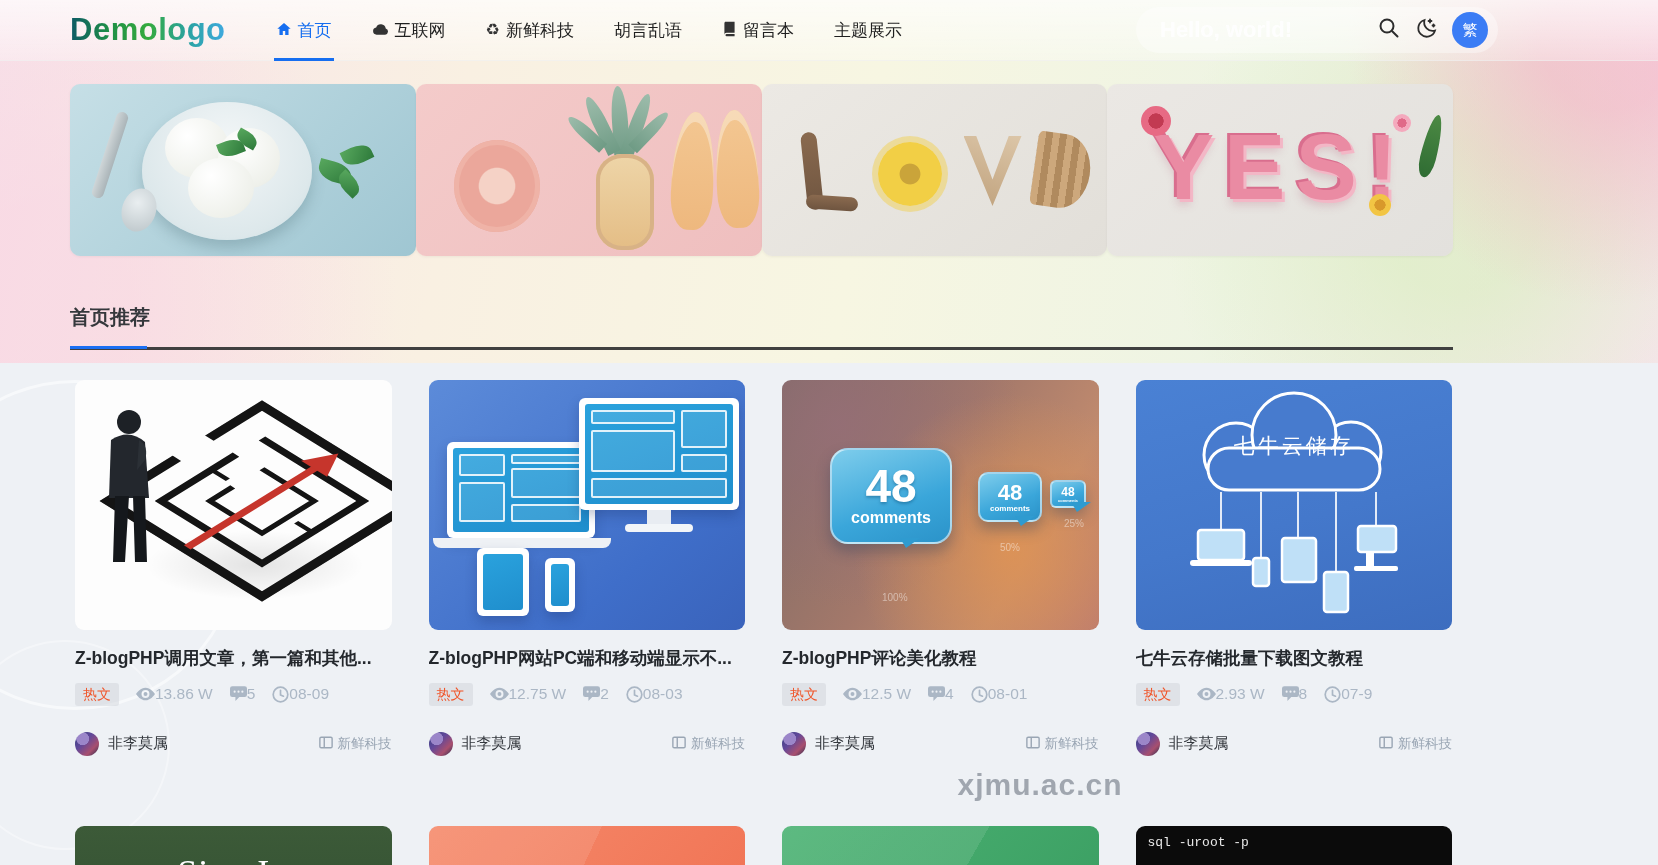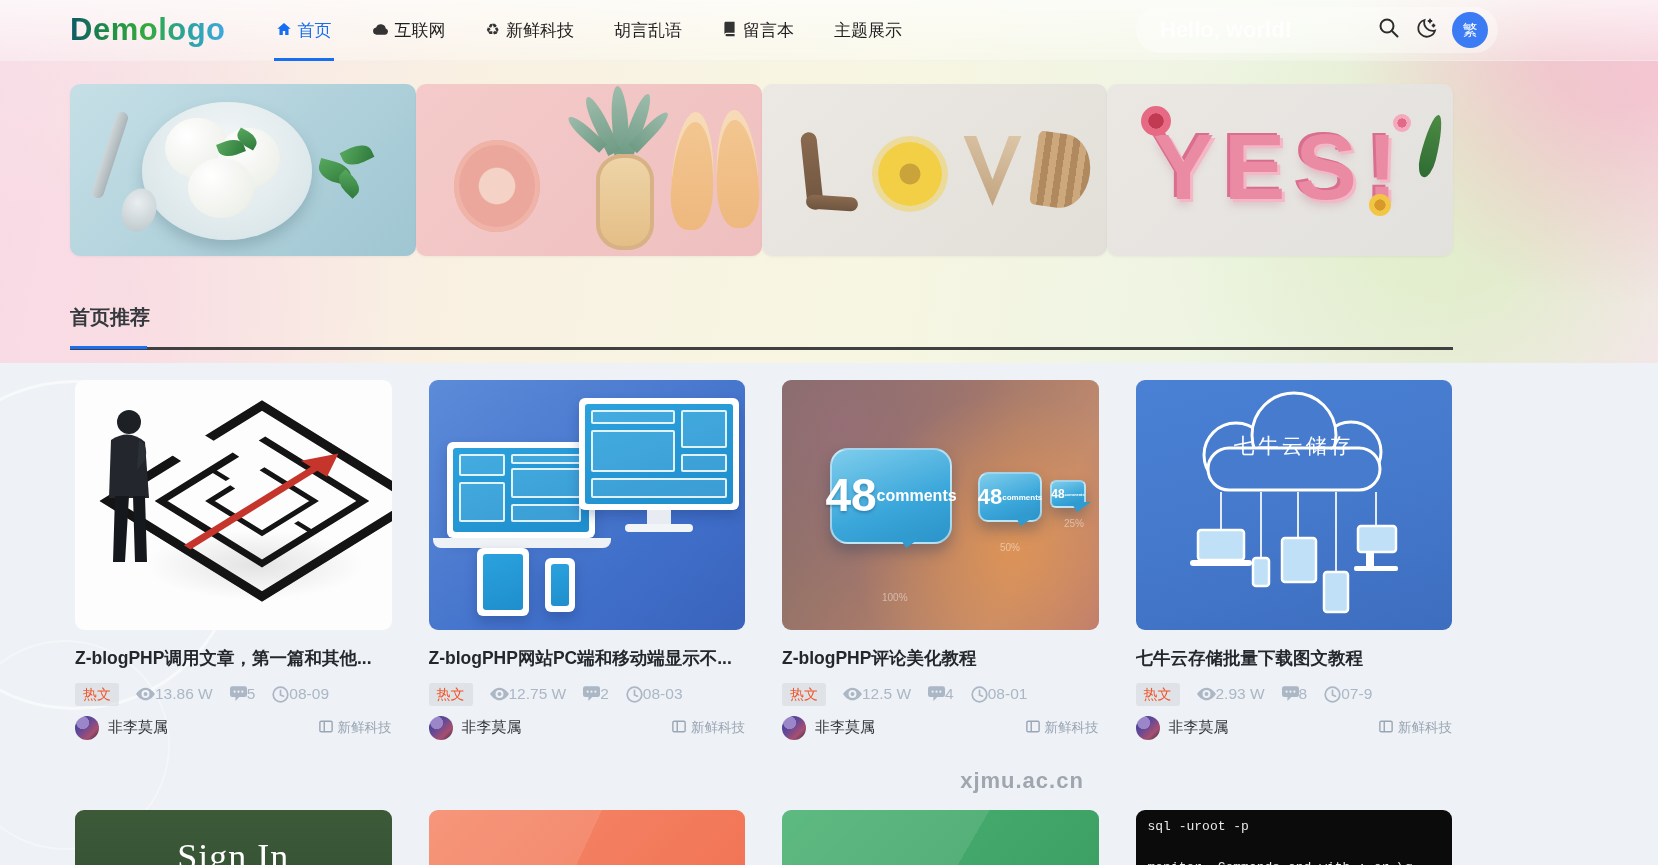--- a/index.html
+++ b/index.html
@@ -112,21 +112,21 @@
 
   
   .cards { position:relative; z-index:2; display:flex; gap:37px; margin:30px 206px 0 75px; }
   .card { flex:1; min-width:0; cursor:pointer; }
   .card-img { height:250px; border-radius:9px; overflow:hidden; position:relative; background:#ddd; }
   .card-title { margin-top:16px; font-size:17.5px; font-weight:700; color:#24282d; white-space:nowrap; overflow:hidden; }
   .stats { margin-top:13px; display:flex; align-items:center; gap:17px; color:#abb7c5; font-size:15.5px; }
   .badge { background:rgba(205,209,214,.45); color:#f0562b; font-size:14px; padding:3px 8px; border-radius:3px; line-height:1.2; }
   .stat { display:flex; align-items:center; }
   .stat svg { display:block; }
-  .author-row { margin-top:10px; display:flex; align-items:center; font-size:15px; color:#3a3f46; }
+  .author-row { margin-top:26px; display:flex; align-items:center; font-size:15px; color:#3a3f46; }
   .avatar { width:24px; height:24px; border-radius:50%; margin-right:9px; flex:none;
     background:radial-gradient(circle at 32% 28%, #9b86c9 0 26%, transparent 28%),
                linear-gradient(135deg,#34427f 0%,#61489a 40%,#a84f6e 72%,#232a4e 100%); }
   .author-name { color:#33373d; }
   .category { margin-left:auto; display:flex; align-items:center; gap:5px; color:#9aa6b4; font-size:13.5px; }
 
   
   .m1 { background:#fdfdfd; }
   .m1 .shadow { position:absolute; left:70px; top:150px; width:220px; height:70px; border-radius:50%;
     background:radial-gradient(ellipse, rgba(0,0,0,.10), transparent 70%); }
@@ -147,21 +147,21 @@
   .m2 .tablet { left:48px; top:168px; width:52px; height:68px; }
   .m2 .phone { left:116px; top:178px; width:30px; height:54px; }
 
   
   .m3 { background:
       radial-gradient(circle at 72% 68%, rgba(230,150,80,.75), transparent 55%),
       radial-gradient(circle at 18% 18%, rgba(150,110,120,.8), transparent 55%),
       linear-gradient(120deg,#7e6b66 0%,#a3786a 45%,#c08a6e 75%,#b97a72 100%); }
   .bubble { position:absolute; background:linear-gradient(160deg,#7ecdEC 0%,#3aa6da 60%,#2b93c9 100%);
     border:2px solid rgba(255,255,255,.55); border-radius:18px; box-shadow:0 8px 14px rgba(40,60,90,.35);
-    display:flex; flex-direction:row; align-items:center; justify-content:center; color:#fff; }
+    display:flex; flex-direction:column; align-items:center; justify-content:center; color:#fff; }
   .bubble::after { content:""; position:absolute; bottom:-16px; left:58%; border:10px solid transparent;
     border-top-color:#2f9bd0; border-left-width:6px; border-right-width:14px; }
   .bub-big { left:48px; top:68px; width:122px; height:96px; }
   .bub-big .num { font-size:46px; font-weight:800; line-height:.95; text-shadow:0 2px 3px rgba(0,60,100,.35); }
   .bub-big .lbl { font-size:16px; font-weight:700; }
   .bub-mid { left:196px; top:92px; width:64px; height:50px; border-radius:10px; }
   .bub-mid .num { font-size:22px; font-weight:800; line-height:1; }
   .bub-mid .lbl { font-size:8px; font-weight:700; }
   .bub-sm { left:268px; top:100px; width:36px; height:28px; border-radius:6px; }
   .bub-sm .num { font-size:12px; font-weight:800; line-height:1; }
@@ -171,22 +171,22 @@
   .pct-mid { left:218px; top:162px; }
   .pct-sm  { left:282px; top:138px; font-size:10px; }
 
   
   .m4 { background:linear-gradient(165deg,#4a81d4 0%,#4478cb 55%,#3d6dbf 100%); }
   .m4 svg { position:absolute; left:0; top:0; }
   .m4 .cloud-text { position:absolute; left:0; top:52px; width:100%; text-align:center;
     color:#fff; font-size:21px; letter-spacing:3px; }
 
   
-  .watermark { position:absolute; left:862px; top:768px; width:320px; text-align:center; z-index:3;
-    font-size:22px; font-weight:600; color:rgba(140,148,158,.8); letter-spacing:1px; }
+  .watermark { position:absolute; left:880px; top:768px; width:320px; text-align:center; z-index:3;
+    font-size:30px; font-weight:600; color:rgba(140,148,158,.8); letter-spacing:1px; }
 
   
   .row2 { margin-top:70px; }
   .row2 .card-img { height:250px; }
   .g1 { background:linear-gradient(180deg,#3c5a38 0%,#27452a 100%); }
   .g1 .signin { margin-top:26px; text-align:center; font-family:"Liberation Serif", serif;
     font-size:36px; color:#fff; letter-spacing:1px; }
   .g2 { background:
       linear-gradient(65deg, rgba(255,255,255,.12) 0 18%, transparent 18%),
       linear-gradient(-45deg, rgba(160,40,20,.18) 0 22%, transparent 22%),

